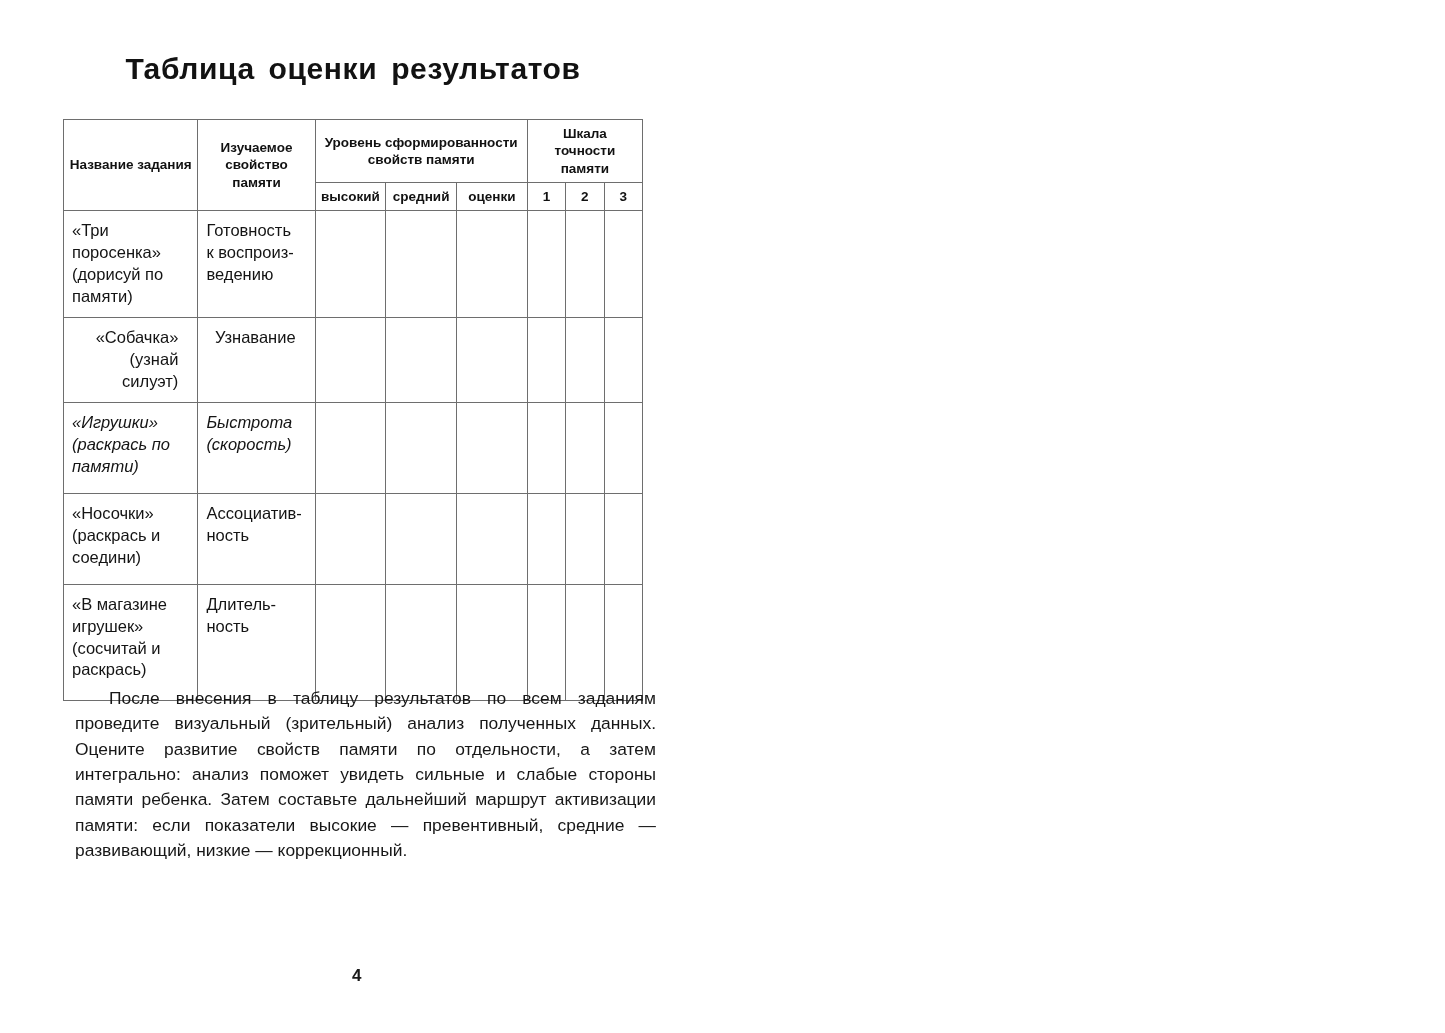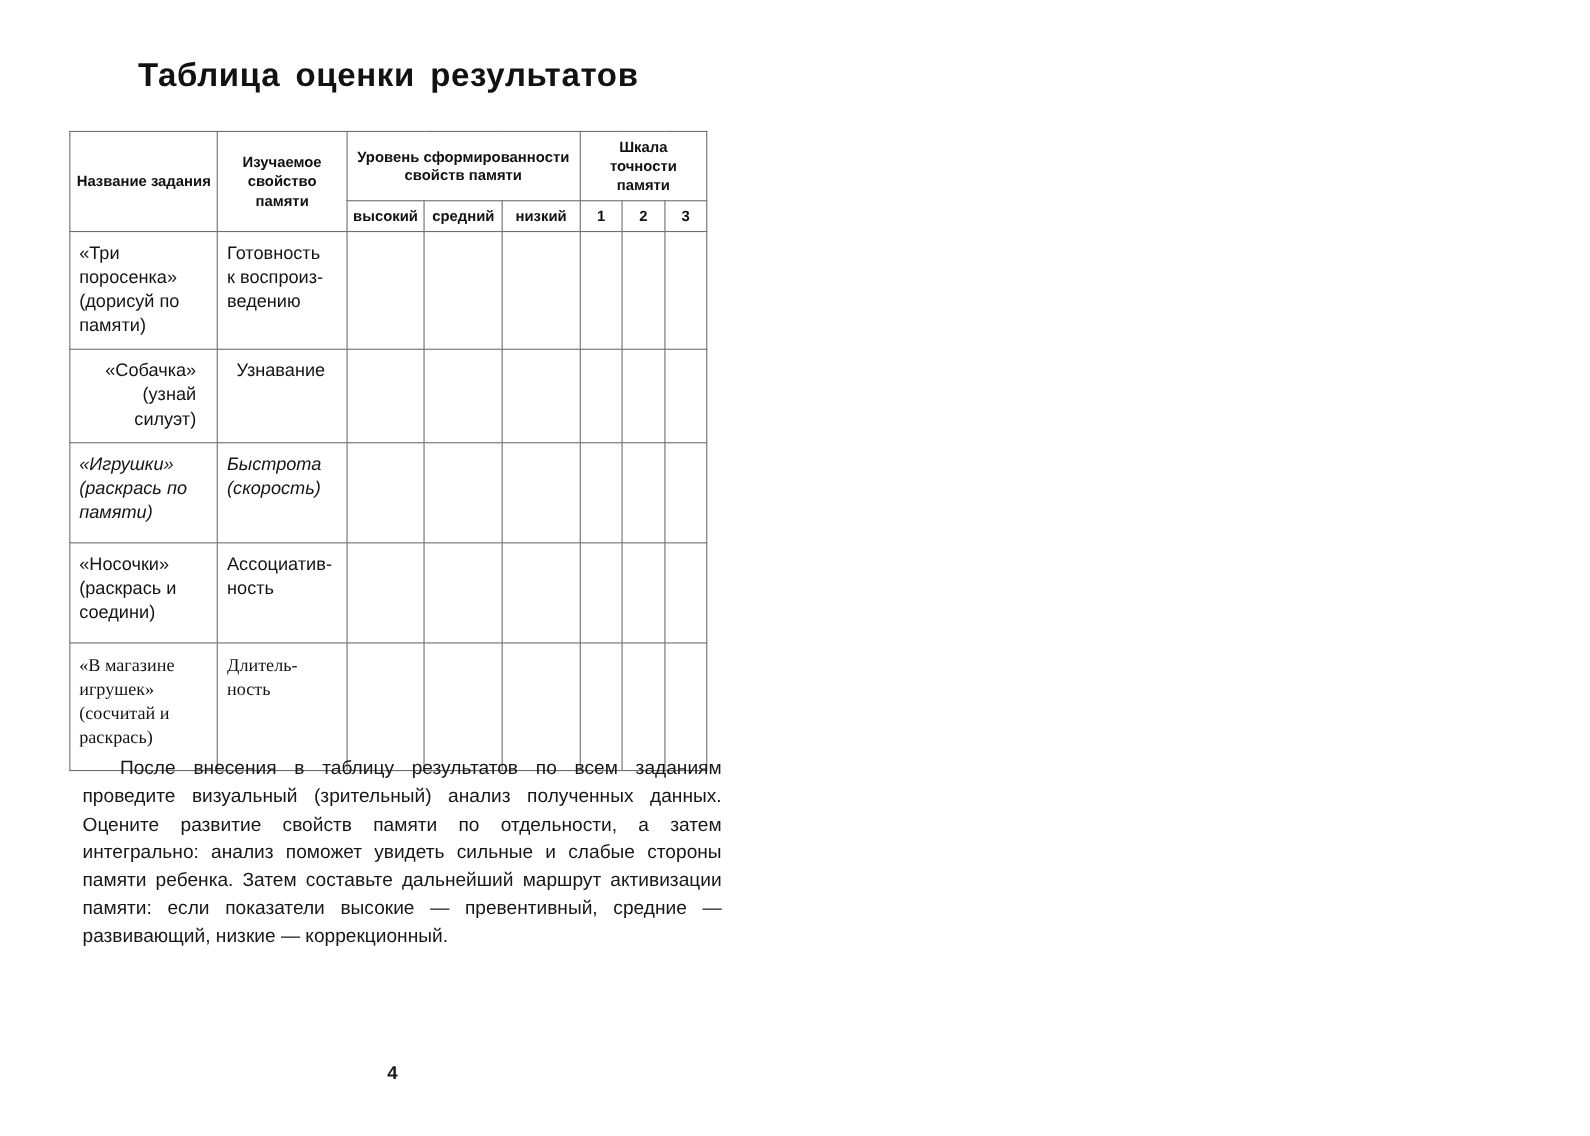--- a/index.html
+++ b/index.html
@@ -76,21 +76,21 @@
     line-height: 1.33;
     padding: 9px 19px 9px 8px;
     vertical-align: top;
     color: #141414;
   }
   table.results td.blank { background: #fff; }
   .rowh-1 { height: 104px; }
   .rowh-2 { height: 70px; text-align: right; }
   .rowh-3 { height: 91px; font-style: italic; }
   .rowh-4 { height: 91px; }
-  .rowh-5 { height: 116px; font-family: Liberation Serif, serif; }
+  .rowh-5 { height: 116px; }
 
   .body-par {
     position: absolute;
     left: 63px;
     width: 581px;
     font-size: 17.4px;
     line-height: 1.455;
     text-align: justify;
     text-indent: 34px;
     color: #171717;
@@ -130,21 +130,21 @@
       <thead>
         <tr>
           <th rowspan="2">Название задания</th>
           <th rowspan="2">Изучаемое свойство памяти</th>
           <th colspan="3">Уровень сформированности свойств памяти</th>
           <th colspan="3">Шкала точности памяти</th>
         </tr>
         <tr>
           <th>высокий</th>
           <th>средний</th>
-          <th>низкий</th>
+          <th>оценки</th>
           <th>1</th>
           <th>2</th>
           <th>3</th>
         </tr>
       </thead>
       <tbody>
         <tr class="rowh-1">
           <td class="cell-task">«Три поросенка» (дорисуй по памяти)</td>
           <td class="cell-prop">Готовность к воспроиз-ведению</td>
           <td class="blank"></td>

